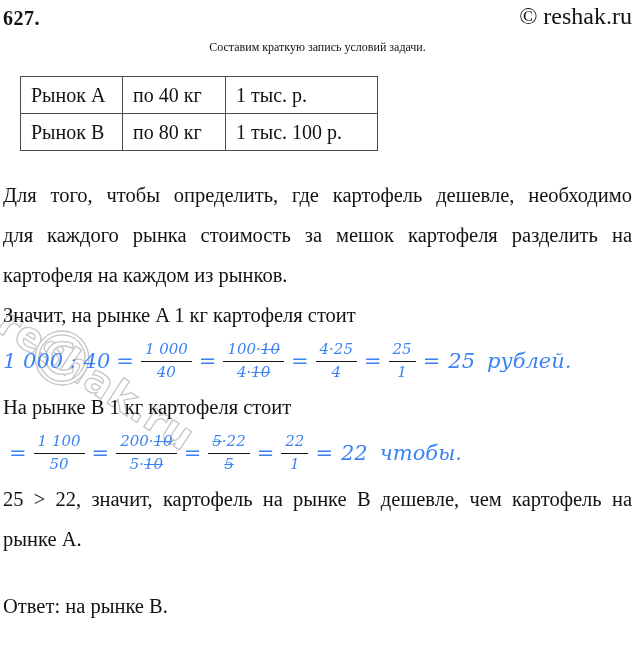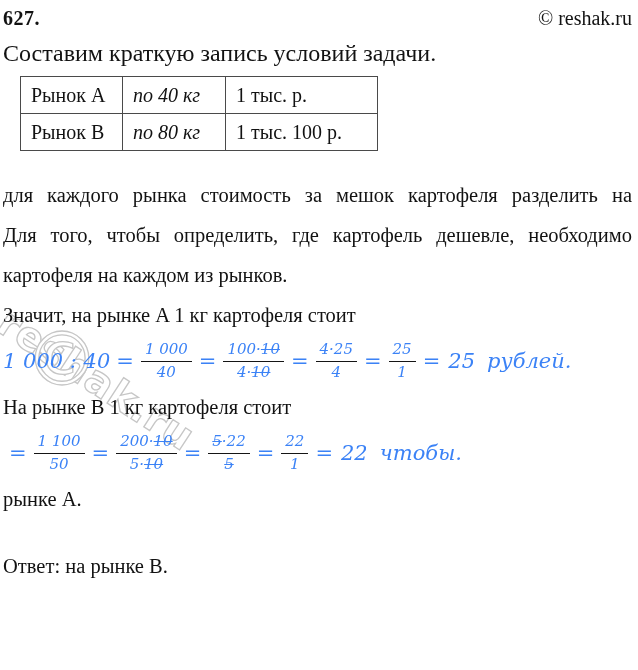--- a/index.html
+++ b/index.html
@@ -4,30 +4,30 @@
 <style>
   html,body { margin:0; padding:0; }
   body {
     width:638px; height:670px; background:#ffffff; overflow:hidden;
     font-family:"Liberation Serif", serif; color:#121212; position:relative;
   }
   .page { position:relative; z-index:1; padding:4px 6px 0 3px; }
 
   .header { display:flex; justify-content:space-between; align-items:flex-end; height:26px; font-size:20px; }
   .problem-number { font-weight:bold; letter-spacing:0.5px; }
-  .brand { font-size:20px; }
+  .brand { font-size:24px; }
 
-  .intro { font-size:24px; margin-top:10px; height:28px; }
+  .intro { font-size:12px; margin-top:10px; height:28px;text-align:center; }
 
   table.cond { border-collapse:collapse; margin:8px 0 0 17px; table-layout:fixed; }
   table.cond td {
     border:1.6px solid #4a4a4a; font-size:20px; height:37px;
     padding:0 10px; box-sizing:border-box; vertical-align:middle; white-space:nowrap;
   }
-  td.c1 { width:102px; } td.c2 { width:103px;font-style:italic; } td.c3 { width:152px; }
+  td.c1 { width:102px; } td.c2 { width:103px; } td.c3 { width:152px; }
 
   .explanation { margin-top:24px; }
   .jline {
     font-size:20.5px; line-height:40px; width:629px;
     text-align:justify; text-align-last:justify; text-justify:inter-word;
   }
   .jline.last { text-align:right; text-align-last:left; }
   .line { font-size:20.5px; line-height:40px; }
 
   .mathline {
@@ -86,22 +86,22 @@
       </tr>
       <tr>
         <td class="c1">Рынок B</td>
         <td class="c2">по 80 кг</td>
         <td class="c3">1 тыс. 100 р.</td>
       </tr>
     </tbody>
   </table>
 
   <div class="explanation">
+    <div class="jline">Для того, чтобы определить, где картофель дешевле, необходимо</div>
     <div class="jline">для каждого рынка стоимость за мешок картофеля разделить на</div>
-    <div class="jline">Для того, чтобы определить, где картофель дешевле, необходимо</div>
     <div class="jline last">картофеля на каждом из рынков.</div>
   </div>
 
   <div class="line">Значит, на рынке A 1 кг картофеля стоит</div>
 
   <div class="mathline">
     <span>1 000 : 40</span>
     <span class="eq">=</span>
     <span class="frac">
       <span class="num">1 000</span>
@@ -149,20 +149,21 @@
     <span class="frac">
       <span class="num">22</span>
       <span class="den">1</span>
     </span>
     <span class="eq">=</span>
     <span class="result">22</span>
     <span class="unit">чтобы.</span>
   </div>
 
   <div class="conclusion">
+    <div class="jline">25 &gt; 22, значит, картофель на рынке B дешевле, чем картофель на</div>
     <div class="jline last">рынке A.</div>
   </div>
 
   <div class="answer">
     <span class="answer-label">Ответ</span><span>: на рынке B.</span>
   </div>
 
 </div>
 
 </body></html>

